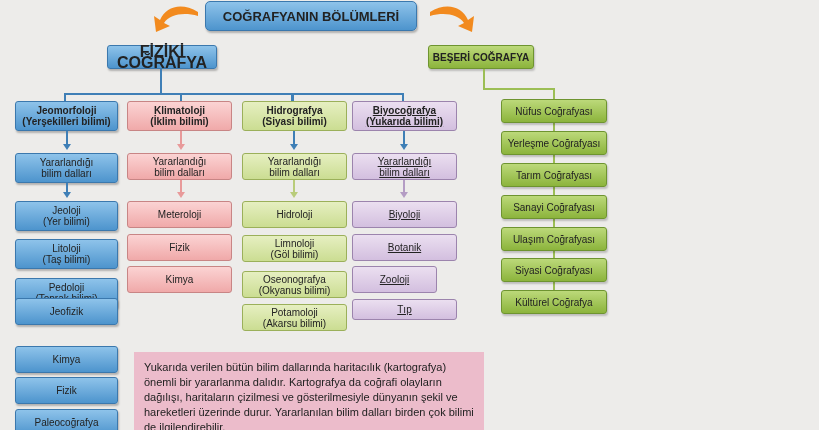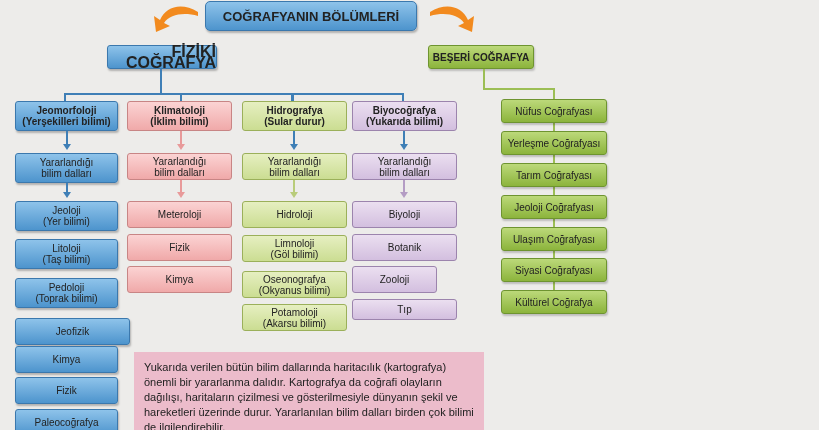--- a/index.html
+++ b/index.html
@@ -1,21 +1,21 @@
 <!DOCTYPE html>
 <html><head>
 <meta charset="utf-8">
 <style>
   * { box-sizing: border-box; margin: 0; padding: 0; }
   body { width: 819px; height: 430px; background: #edecea; font-family: "Liberation Sans", sans-serif; position: relative; overflow: hidden; }
   .box { position: absolute; display: flex; align-items: center; justify-content: center; text-align: center; font-size: 10px; line-height: 11px; color: #222; border-radius: 3px; flex-direction: column; }
-  .blue { background: linear-gradient(#8ec3ea, #4d94cd); border: 1px solid #3b78ad; box-shadow: 1px 2px 2px rgba(0,0,0,0.25); text-align: right; }
+  .blue { background: linear-gradient(#8ec3ea, #4d94cd); border: 1px solid #3b78ad; box-shadow: 1px 2px 2px rgba(0,0,0,0.25); }
   .red { background: linear-gradient(#fbd3d3, #f0a9a9); border: 1px solid #c88585; }
   .green { background: linear-gradient(#e6efc1, #cbdd92); border: 1px solid #9bb05a; }
-  .purple { background: linear-gradient(#ebdff0, #d3bfdf); border: 1px solid #9c84ad; }
+  .purple { background: linear-gradient(#ebdff0, #d3bfdf); border: 1px solid #9c84ad; text-decoration: underline; }
   .gbtn { background: linear-gradient(#bcd97a, #8cb43c); border: 1px solid #6e9430; box-shadow: 1px 2px 2px rgba(0,0,0,0.2); text-align: right; }
   .bold { font-weight: bold; }
   .line { position: absolute; }
   .vb { background: #3f7fb6; }
   .vr { background: #e89a9a; }
   .vg { background: #b9cc7a; }
   .vp { background: #b49cc4; }
   .vgn { background: #9cbe55; }
   .arrow { position: absolute; width: 0; height: 0; border-left: 4px solid transparent; border-right: 4px solid transparent; }
   .note { position: absolute; left: 134px; top: 352px; width: 350px; height: 78px; background: #ecbccb; padding: 8px 10px; font-size: 11px; line-height: 15px; color: #222; }
@@ -59,21 +59,21 @@
     <span>(Yer bilimi)</span>
   </div>
 <div class="box blue" style="left:15px;top:239px;width:103px;height:30px">
     <span>Litoloji</span>
     <span>(Taş bilimi)</span>
   </div>
 <div class="box blue" style="left:15px;top:278px;width:103px;height:30px">
     <span>Pedoloji</span>
     <span>(Toprak bilimi)</span>
   </div>
-<div class="box blue" style="left:15px;top:318px;width:115px;height:27px">Jeofizik</div>
+<div class="box blue" style="left:15px;top:298px;width:103px;height:27px">Jeofizik</div>
 <div class="box blue" style="left:15px;top:346px;width:103px;height:27px">Kimya</div>
 <div class="box blue" style="left:15px;top:377px;width:103px;height:27px">Fizik</div>
 <div class="box blue" style="left:15px;top:409px;width:103px;height:27px">Paleocoğrafya</div>
 
 <div class="box red bold" style="left:127px;top:101px;width:105px;height:30px">
     <span>Klimatoloji</span>
     <span>(İklim bilimi)</span>
   </div>
 <div class="line vr" style="left:180px;top:131px;width:2px;height:14px"></div>
 <div class="arrow" style="left:177px;top:144px;border-top:6px solid #e89a9a"></div>
@@ -82,21 +82,21 @@
     <span>bilim dalları</span>
   </div>
 <div class="line vr" style="left:180px;top:180px;width:2px;height:13px"></div>
 <div class="arrow" style="left:177px;top:192px;border-top:6px solid #e89a9a"></div>
 <div class="box red" style="left:127px;top:201px;width:105px;height:27px">Meteroloji</div>
 <div class="box red" style="left:127px;top:234px;width:105px;height:27px">Fizik</div>
 <div class="box red" style="left:127px;top:266px;width:105px;height:27px">Kimya</div>
 
 <div class="box green bold" style="left:242px;top:101px;width:105px;height:30px">
     <span>Hidrografya</span>
-    <span>(Sular durur)</span>
+    <span>(Siyasi bilimi)</span>
   </div>
 <div class="line vb" style="left:293px;top:131px;width:2px;height:14px"></div>
 <div class="arrow" style="left:290px;top:144px;border-top:6px solid #3f7fb6"></div>
 <div class="box green" style="left:242px;top:153px;width:105px;height:27px">
     <span>Yararlandığı</span>
     <span>bilim dalları</span>
   </div>
 <div class="line vg" style="left:293px;top:180px;width:2px;height:13px"></div>
 <div class="arrow" style="left:290px;top:192px;border-top:6px solid #b9cc7a"></div>
 <div class="box green" style="left:242px;top:201px;width:105px;height:27px">Hidroloji</div>
@@ -130,18 +130,18 @@
 <div class="box purple" style="left:352px;top:266px;width:85px;height:27px">Zooloji</div>
 <div class="box purple" style="left:352px;top:299px;width:105px;height:21px">Tıp</div>
 
 <div class="line vgn" style="left:483px;top:69px;width:2px;height:21px"></div>
 <div class="line vgn" style="left:483px;top:88px;width:72px;height:2px"></div>
 <div class="line vgn" style="left:553px;top:88px;width:2px;height:220px"></div>
 
 <div class="box gbtn" style="left:501px;top:99px;width:106px;height:24px">Nüfus Coğrafyası</div>
 <div class="box gbtn" style="left:501px;top:131px;width:106px;height:24px">Yerleşme Coğrafyası</div>
 <div class="box gbtn" style="left:501px;top:163px;width:106px;height:24px">Tarım Coğrafyası</div>
-<div class="box gbtn" style="left:501px;top:195px;width:106px;height:24px">Jeoloji Coğrafyası</div>
+<div class="box gbtn" style="left:501px;top:195px;width:106px;height:24px">Sanayi Coğrafyası</div>
 <div class="box gbtn" style="left:501px;top:227px;width:106px;height:24px">Ulaşım Coğrafyası</div>
 <div class="box gbtn" style="left:501px;top:258px;width:106px;height:24px">Siyasi Coğrafyası</div>
 <div class="box gbtn" style="left:501px;top:290px;width:106px;height:24px">Kültürel Coğrafya</div>
 
 <div class="note">Yukarıda verilen bütün bilim dallarında haritacılık (kartografya) önemli bir yararlanma dalıdır. Kartografya da coğrafi olayların dağılışı, haritaların çizilmesi ve gösterilmesiyle dünyanın şekil ve hareketleri üzerinde durur. Yararlanılan bilim dalları birden çok bilimi de ilgilendirebilir.</div>
 
 </body></html>

